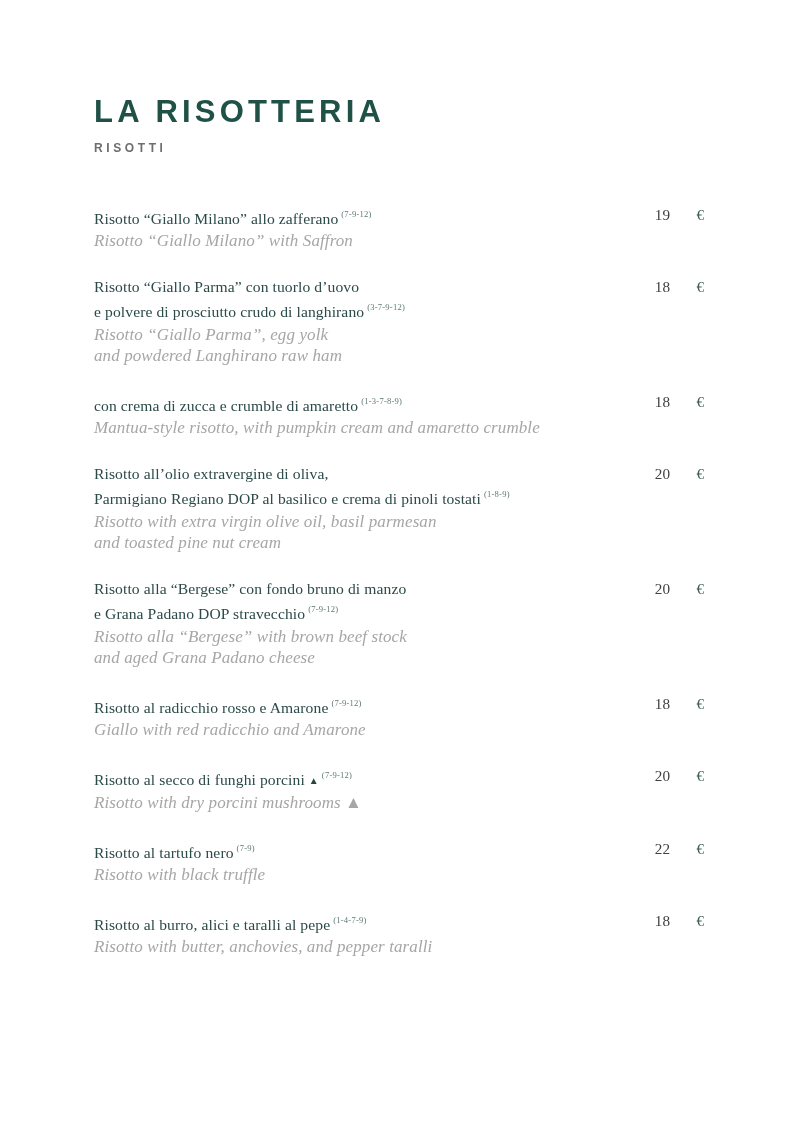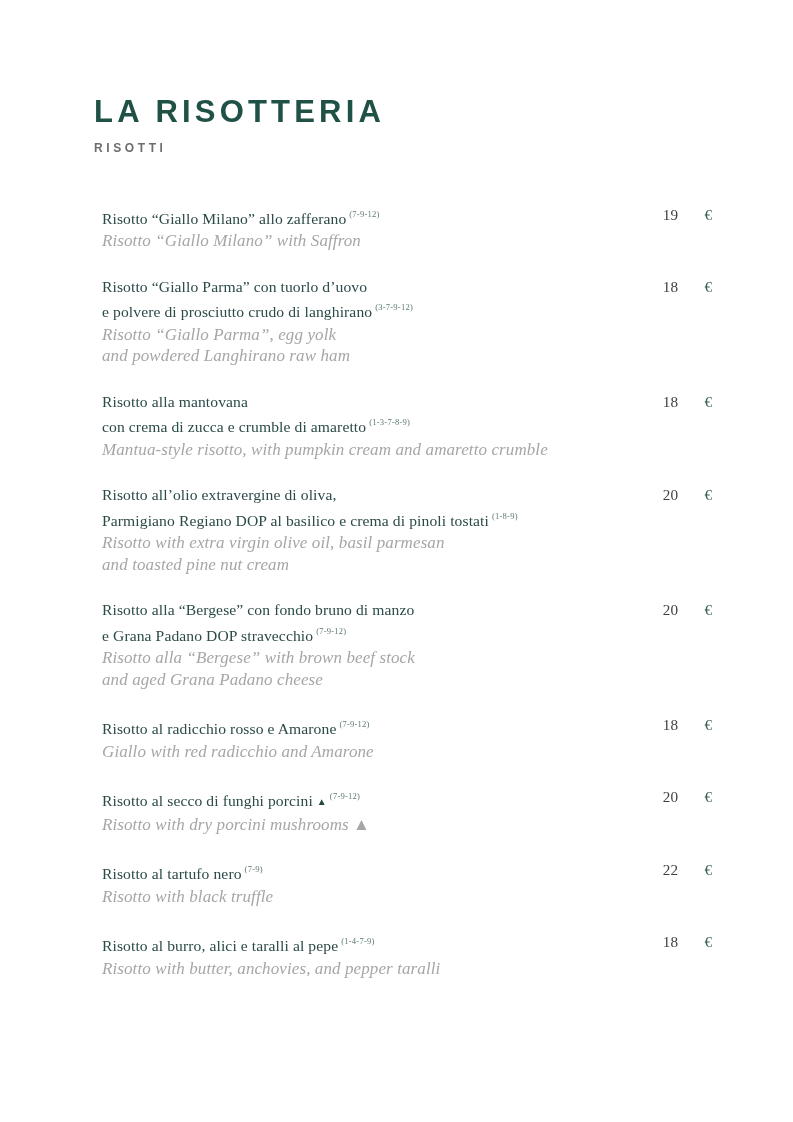--- a/index.html
+++ b/index.html
@@ -47,21 +47,20 @@
     color: #6d6d6d;
     margin: 12px 0 0 0;
     white-space: nowrap;
   }
   .menu-list {
     margin-top: 49px;
   }
   .menu-item {
     position: relative;
     margin-bottom: 24px;
-    margin-left: 8px;
   }
   .item-body {
     width: 540px;
   }
   .dish-line {
     font-family: "Liberation Serif", serif;
     font-size: 15.6px;
     color: #2b4a48;
     line-height: 21.5px;
     letter-spacing: 0.1px;
@@ -149,21 +148,20 @@
               <div class="desc-line">and powdered Langhirano raw ham</div>
             </div>
           </div>
           <div class="price-group">
             <span class="price-value">18</span>
             <span class="price-currency">€</span>
           </div>
         </div>
         <div class="menu-item">
           <div class="item-body">
-            <div class="dish-line"><span>Risotto alla mantovana</span></div>
             <div class="dish-line"><span>con crema di zucca e crumble di amaretto</span><span class="allergens">(1-3-7-8-9)</span></div>
             <div class="desc-block">
               <div class="desc-line">Mantua-style risotto, with pumpkin cream and amaretto crumble</div>
             </div>
           </div>
           <div class="price-group">
             <span class="price-value">18</span>
             <span class="price-currency">€</span>
           </div>
         </div>

